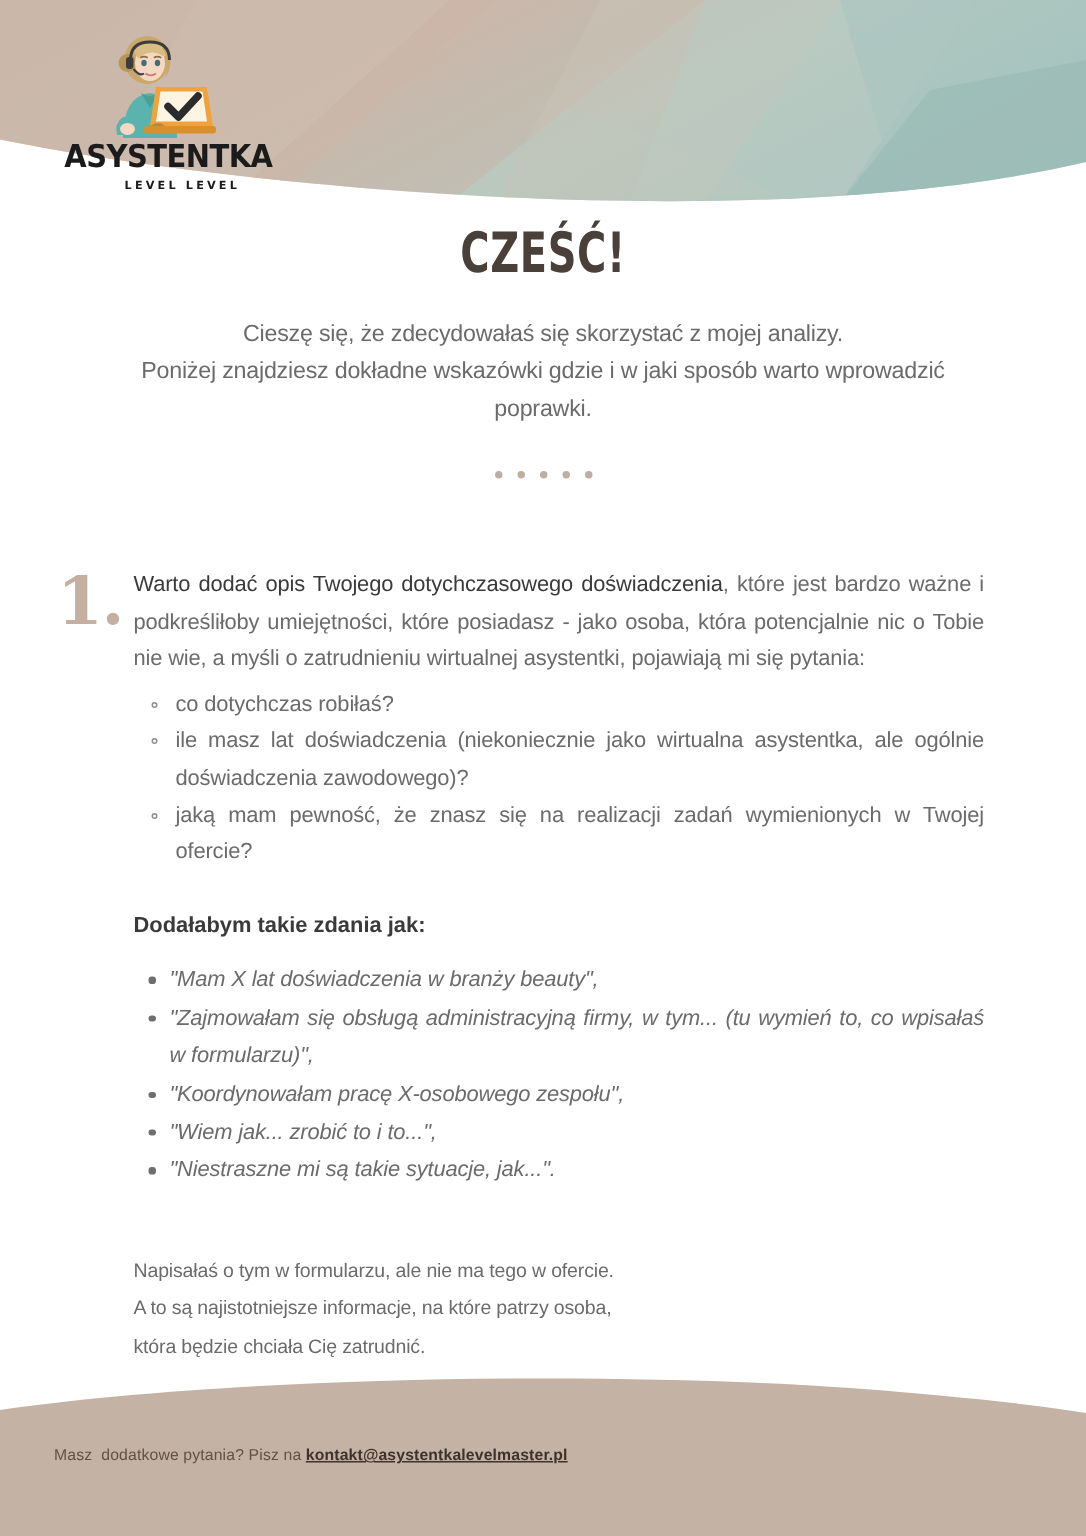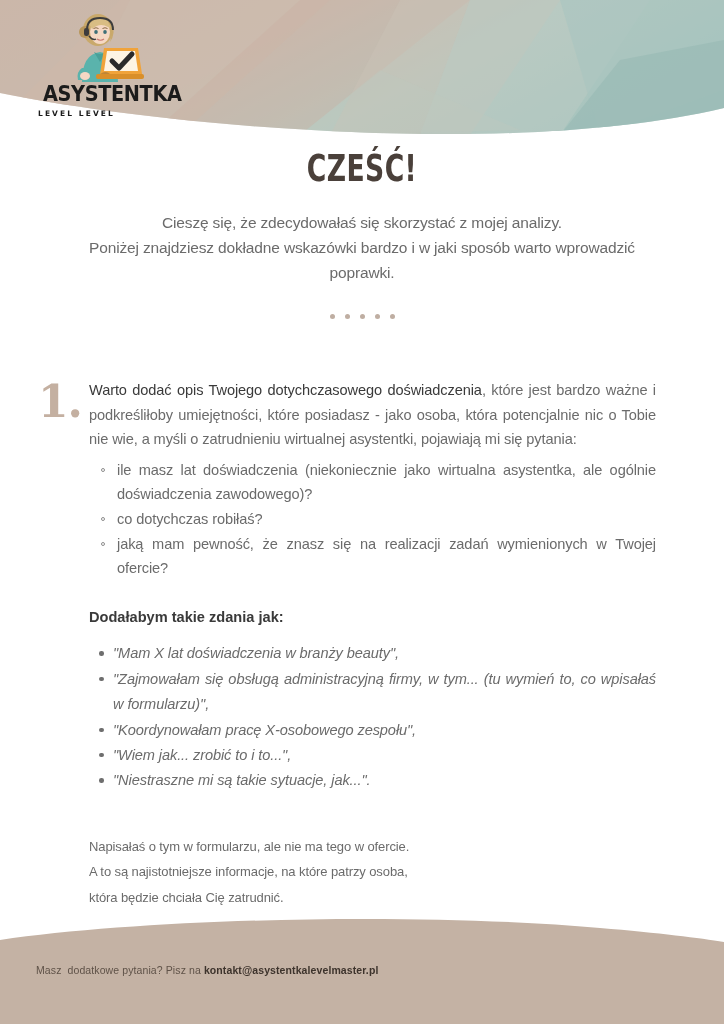--- a/index.html
+++ b/index.html
@@ -28,23 +28,23 @@
   .header-banner svg {
     display: block;
     width: 724px;
     height: 135px;
   }
 
   
   .logo-block {
     position: absolute;
     left: 38px;
-    top: 10px;
+    top: 20px;
     width: 122px;
-    text-align: left;
+    text-align: right;
     z-index: 5;
   }
   .logo-art {
     width: 90px;
     height: 72px;
     margin: 0 auto;
     display: block;
   }
   .logo-wordmark {
     font-family: "DejaVu Sans", sans-serif;
@@ -238,20 +238,21 @@
     bottom: 48px;
     font-size: 10.5px;
     color: #5f5248;
     letter-spacing: 0.1px;
     white-space: pre;
     z-index: 4;
   }
   .footer-text b {
     font-weight: bold;
     color: #3d332c;
+    text-decoration: underline;
   }
 </style>
 </head>
 <body>
 
 <div class="header-banner">
   <svg viewBox="0 0 724 135" preserveAspectRatio="none">
     <defs>
       <clipPath id="bannerClip">
         <path d="M0,0 H724 V108 C600,137 430,140 250,126 C140,117 60,105 0,93 Z"></path>
@@ -310,43 +311,43 @@
     <rect x="42" y="64" width="48" height="5" rx="2" fill="#d98f2a"></rect>
     <path d="M46,64 Q52,60 56,64 Z" fill="#2b2b2b" opacity="0.25"></path>
   </svg>
   <div class="logo-wordmark">ASYSTENTKA</div>
   <div class="logo-tagline">LEVEL LEVEL</div>
 </div>
 
 <div class="doc-title">CZEŚĆ!</div>
 
 <div class="intro-text" style="white-space:pre-line;">Cieszę się, że zdecydowałaś się skorzystać z mojej analizy.
-Poniżej znajdziesz dokładne wskazówki bardzo i w jaki sposób warto wprowadzić poprawki.</div>
+Poniżej znajdziesz dokładne wskazówki gdzie i w jaki sposób warto wprowadzić poprawki.</div>
 
 <div class="dot-divider">
   <span></span>
   <span></span>
   <span></span>
   <span></span>
   <span></span>
 </div>
 
 <div class="content">
 
   <div class="item-number">1.</div>
 
   <div class="item-body">
 
     <p class="para">
       <b>Warto dodać opis Twojego dotychczasowego doświadczenia</b><span>, które jest bardzo ważne i podkreśliłoby umiejętności, które posiadasz - jako osoba, która potencjalnie nic o Tobie nie wie, a myśli o zatrudnieniu wirtualnej asystentki, pojawiają mi się pytania:</span>
     </p>
 
     <ul class="hollow">
+      <li>co dotychczas robiłaś?</li>
       <li>ile masz lat doświadczenia (niekoniecznie jako wirtualna asystentka, ale ogólnie doświadczenia zawodowego)?</li>
-      <li>co dotychczas robiłaś?</li>
       <li>jaką mam pewność, że znasz się na realizacji zadań wymienionych w Twojej ofercie?</li>
     </ul>
 
     <p class="sub-head">Dodałabym takie zdania jak:</p>
 
     <ul class="solid">
       <li>"Mam X lat doświadczenia w branży beauty",</li>
       <li>"Zajmowałam się obsługą administracyjną firmy, w tym... (tu wymień to, co wpisałaś w formularzu)",</li>
       <li>"Koordynowałam pracę X-osobowego zespołu",</li>
       <li>"Wiem jak...  zrobić to i to...",</li>

